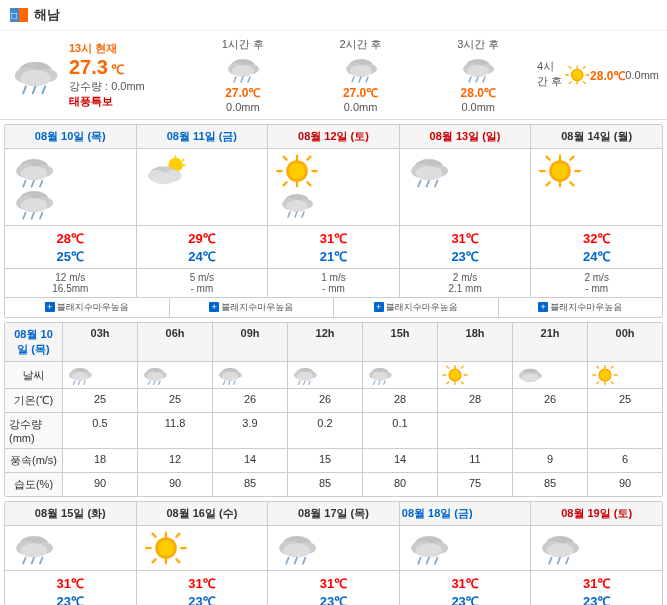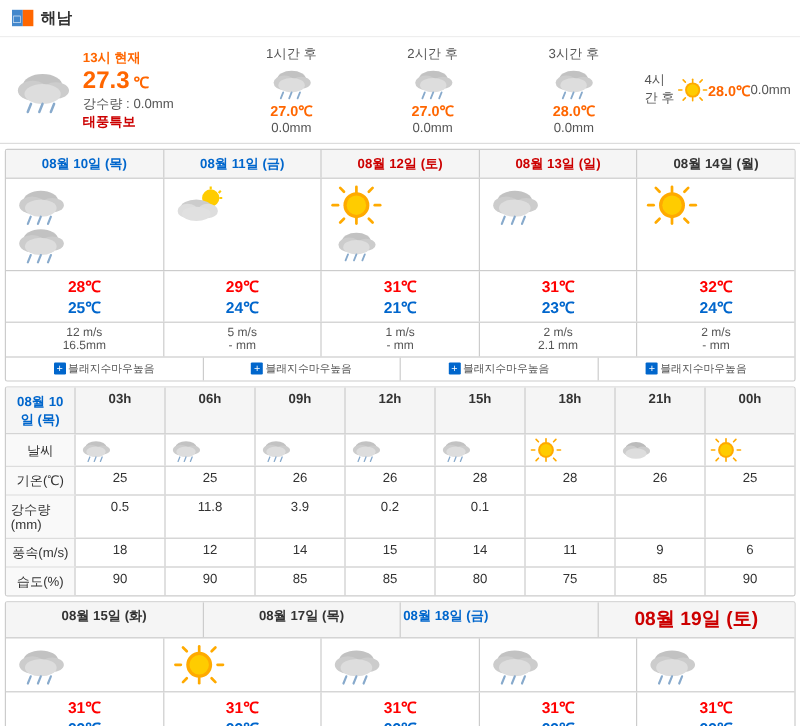--- a/index.html
+++ b/index.html
@@ -361,23 +361,24 @@
     <div style="flex:1;border-right:1px solid #ccc;padding:4px 2px;text-align:center;font-size:11px;">75</div>
     <div style="flex:1;border-right:1px solid #ccc;padding:4px 2px;text-align:center;font-size:11px;">85</div>
     <div style="flex:1;padding:4px 2px;text-align:center;font-size:11px;">90</div>
   </div>
 </div>
 
 <div style="border:1px solid #ccc;margin:4px;border-radius:2px;">
 
   <div style="display:flex;background:#f5f5f5;border-bottom:1px solid #ccc;">
     <div style="flex:1;text-align:center;font-size:11px;font-weight:bold;padding:4px 2px;border-right:1px solid #ccc;color:#333;">08월 15일 (화)</div>
+    <div style="flex:1;text-align:center;font-size:11px;font-weight:bold;padding:4px 2px;border-right:1px solid #ccc;color:#333;">08월 16일 (수)</div>
     <div style="flex:1;text-align:center;font-size:11px;font-weight:bold;padding:4px 2px;border-right:1px solid #ccc;color:#333;">08월 17일 (목)</div>
     <div style="flex:1;text-align:left;font-size:11px;font-weight:bold;padding:4px 2px;border-right:1px solid #ccc;color:#0066cc;">08월 18일 (금)</div>
-    <div style="flex:1;text-align:center;font-size:16px;font-weight:bold;padding:4px 2px;color:#cc0000;">08월 19일 (토)</div>
+    <div style="flex:1;text-align:center;font-size:11px;font-weight:bold;padding:4px 2px;color:#cc0000;">08월 19일 (토)</div>
   </div>
 
   <div style="display:flex;border-bottom:1px solid #ccc;">
     <div style="flex:1;text-align:center;padding:4px;border-right:1px solid #ccc;">
       <svg width="50" height="36" viewBox="0 0 40 30">
           <use href="#icon-cloudy-rain"></use>
         </svg>
     </div>
     <div style="flex:1;text-align:center;padding:4px;border-right:1px solid #ccc;">
       <svg width="50" height="36" viewBox="0 0 50 40">

